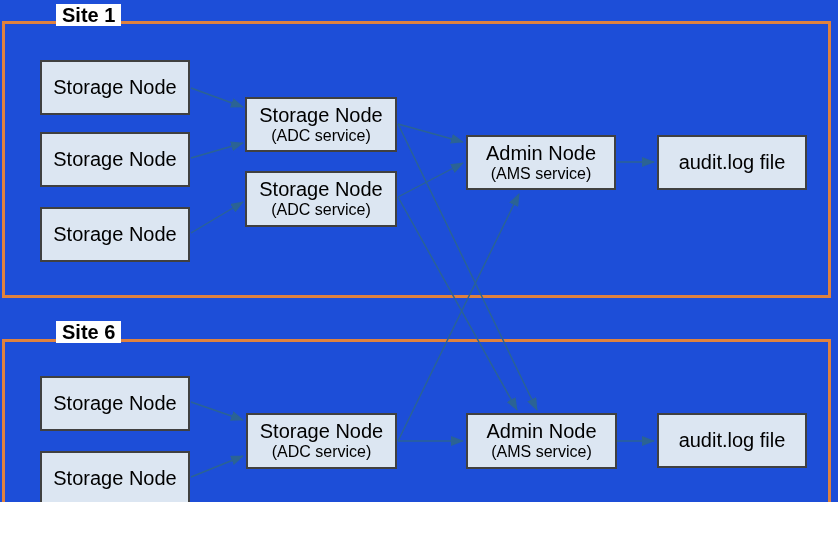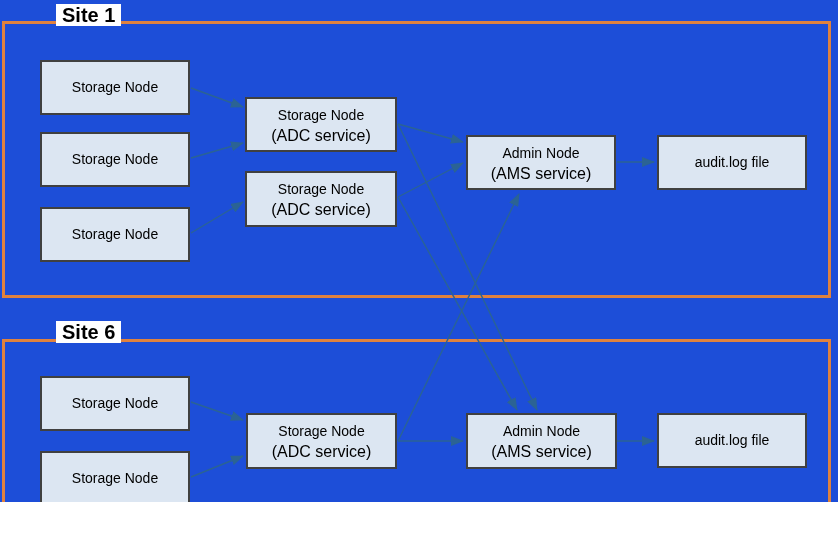--- a/index.html
+++ b/index.html
@@ -37,21 +37,21 @@
     background:var(--node-fill,#DCE6F2);
     border:2px solid var(--node-border,#404040);
     display:flex;
     flex-direction:column;
     align-items:center;
     justify-content:center;
     text-align:center;
     color:#000;
     z-index:2;
   }
-  .node .nl { font-size:14px; line-height:21px; }
+  .node .nl { font-size:20px; line-height:21px; }
   .node .ns { font-size:16px; line-height:19px; }
   
   #n-s1-storage-1 { left:40px;  top:60px;  width:150px; height:55px; }
   #n-s1-storage-2 { left:40px;  top:132px; width:150px; height:55px; }
   #n-s1-storage-3 { left:40px;  top:207px; width:150px; height:55px; }
   #n-s1-adc-1     { left:245px; top:97px;  width:152px; height:55px; }
   #n-s1-adc-2     { left:245px; top:171px; width:152px; height:56px; }
   #n-s1-admin     { left:466px; top:135px; width:150px; height:55px; }
   #n-s1-audit     { left:657px; top:135px; width:150px; height:55px; }
   #n-s2-storage-1 { left:40px;  top:376px; width:150px; height:55px; }

